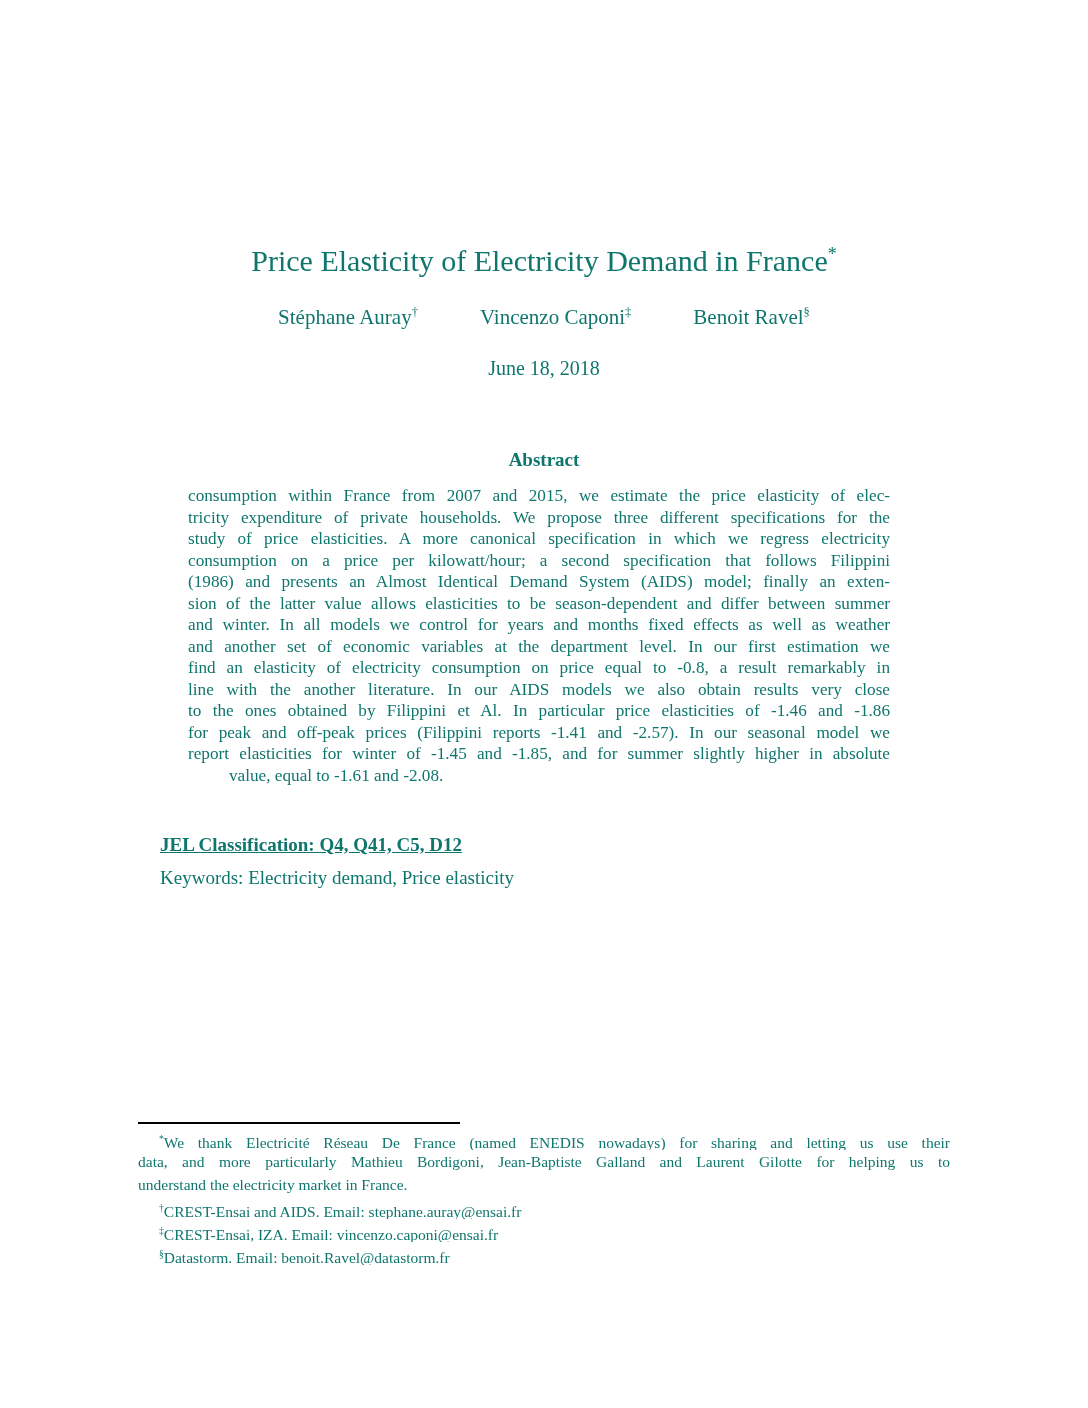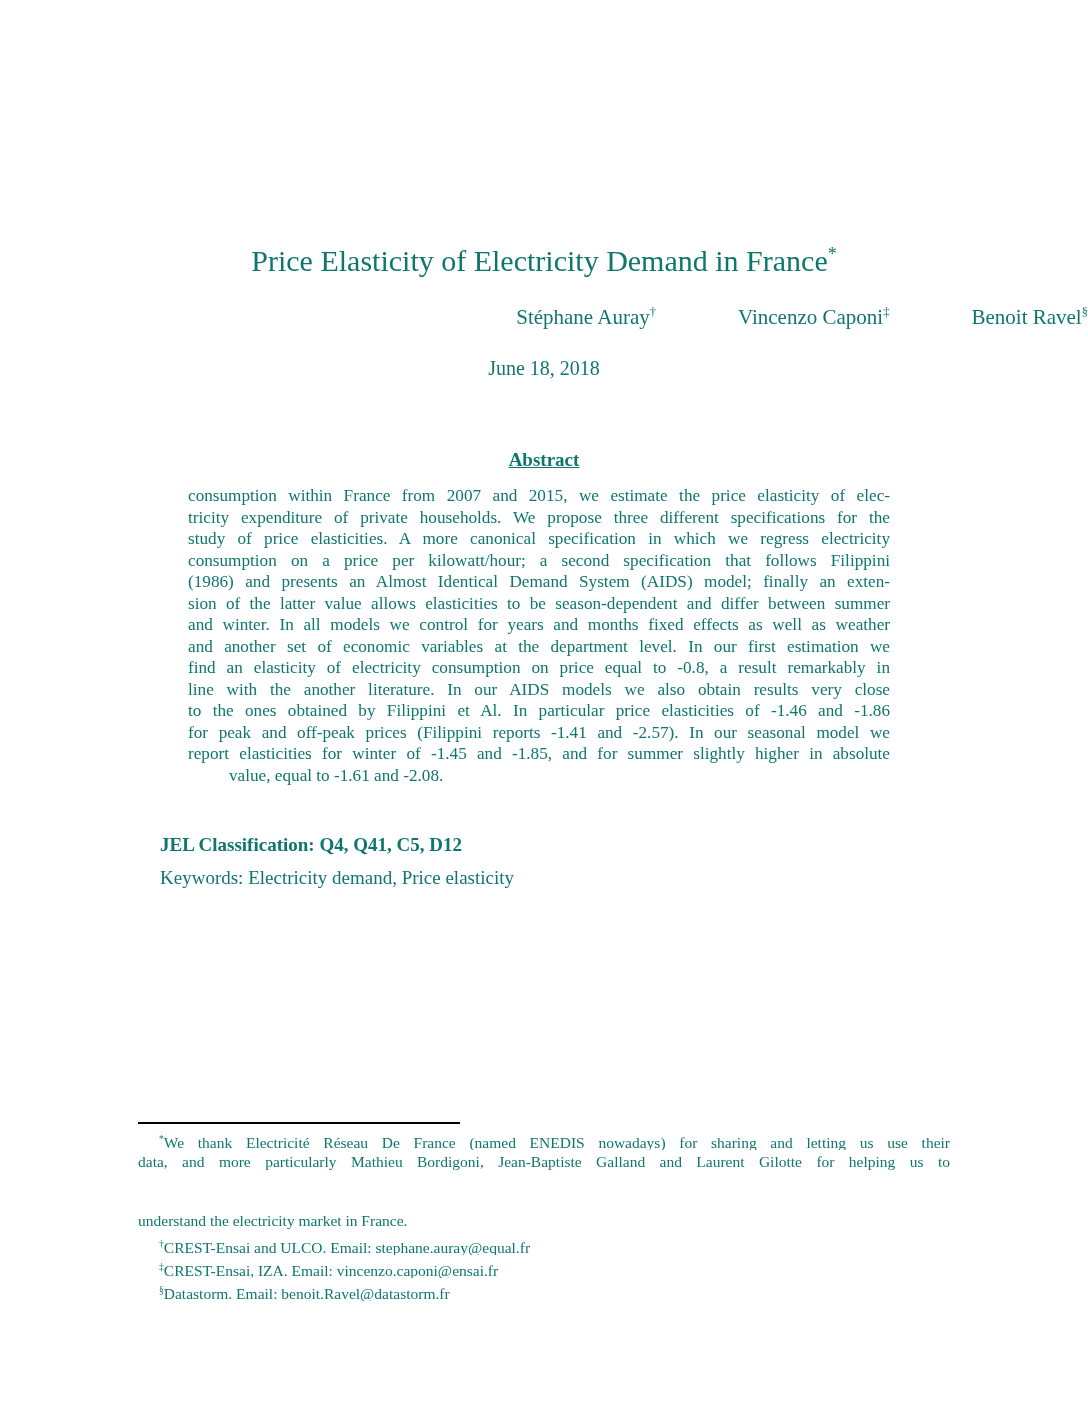--- a/index.html
+++ b/index.html
@@ -29,22 +29,22 @@
   .paper-title sup {
     font-size: 60%;
     vertical-align: super;
   }
   .authors-row {
     position: absolute;
     top: 299px;
     left: 0;
     width: 100%;
     display: flex;
-    justify-content: flex-end;
-    gap: 82px;
+    justify-content: center;
+    gap: 62px;
     font-size: 21px;
     line-height: 26px;
   }
   .author sup {
     font-size: 60%;
     vertical-align: super;
   }
   .paper-date {
     position: absolute;
     top: 357px;
@@ -54,21 +54,20 @@
     font-size: 20px;
   }
   .abstract-heading {
     position: absolute;
     top: 449px;
     left: 0;
     width: 100%;
     text-align: center;
     font-size: 19px;
     font-weight: bold;
-    text-decoration: underline;
   }
   .abstract-body {
     position: absolute;
     top: 485px;
     left: 188px;
     width: 702px;
     font-size: 17.2px;
     line-height: 21.5px;
   }
   .aline {
@@ -85,20 +84,21 @@
     text-align: left;
     text-align-last: left;
     margin-left: 41px;
   }
   .jel-line {
     position: absolute;
     top: 834px;
     left: 160px;
     font-size: 19px;
     font-weight: bold;
+    text-decoration: underline;
   }
   .keywords-line {
     position: absolute;
     top: 867px;
     left: 160px;
     font-size: 19px;
   }
   .footnote-divider {
     position: absolute;
     top: 1122px;
@@ -120,21 +120,20 @@
     text-align-last: justify;
     height: 23px;
     overflow: hidden;
   }
   .fline.first {
     text-indent: 21px;
   }
   .fline.last {
     text-align: center;
     text-align-last: left;
-    margin-top: 36px;
   }
   .affil {
     text-indent: 21px;
     height: 23px;
     overflow: hidden;
   }
   .footnotes sup {
     font-size: 62%;
     vertical-align: super;
   }
@@ -177,18 +176,18 @@
 
   <div class="keywords-line">Keywords: Electricity demand, Price elasticity</div>
 
   <div class="footnote-divider"></div>
 
   <div class="footnotes">
     <div class="fline first"><sup>*</sup><span>We thank Electricité Réseau De France (named ENEDIS nowadays) for sharing and letting us use their</span></div>
     <div class="fline">data, and more particularly Mathieu Bordigoni, Jean-Baptiste Galland and Laurent Gilotte for helping us to</div>
     <div class="fline last">understand the electricity market in France.</div>
 
-    <div class="affil"><sup>†</sup><span>CREST-Ensai and ULCO. Email: stephane.auray@equal.fr</span></div>
+    <div class="affil"><sup>†</sup><span>CREST-Ensai and AIDS. Email: stephane.auray@ensai.fr</span></div>
     <div class="affil"><sup>‡</sup><span>CREST-Ensai, IZA. Email: vincenzo.caponi@ensai.fr</span></div>
     <div class="affil"><sup>§</sup><span>Datastorm. Email: benoit.Ravel@datastorm.fr</span></div>
   </div>
 
 </div>
 
 </body></html>

